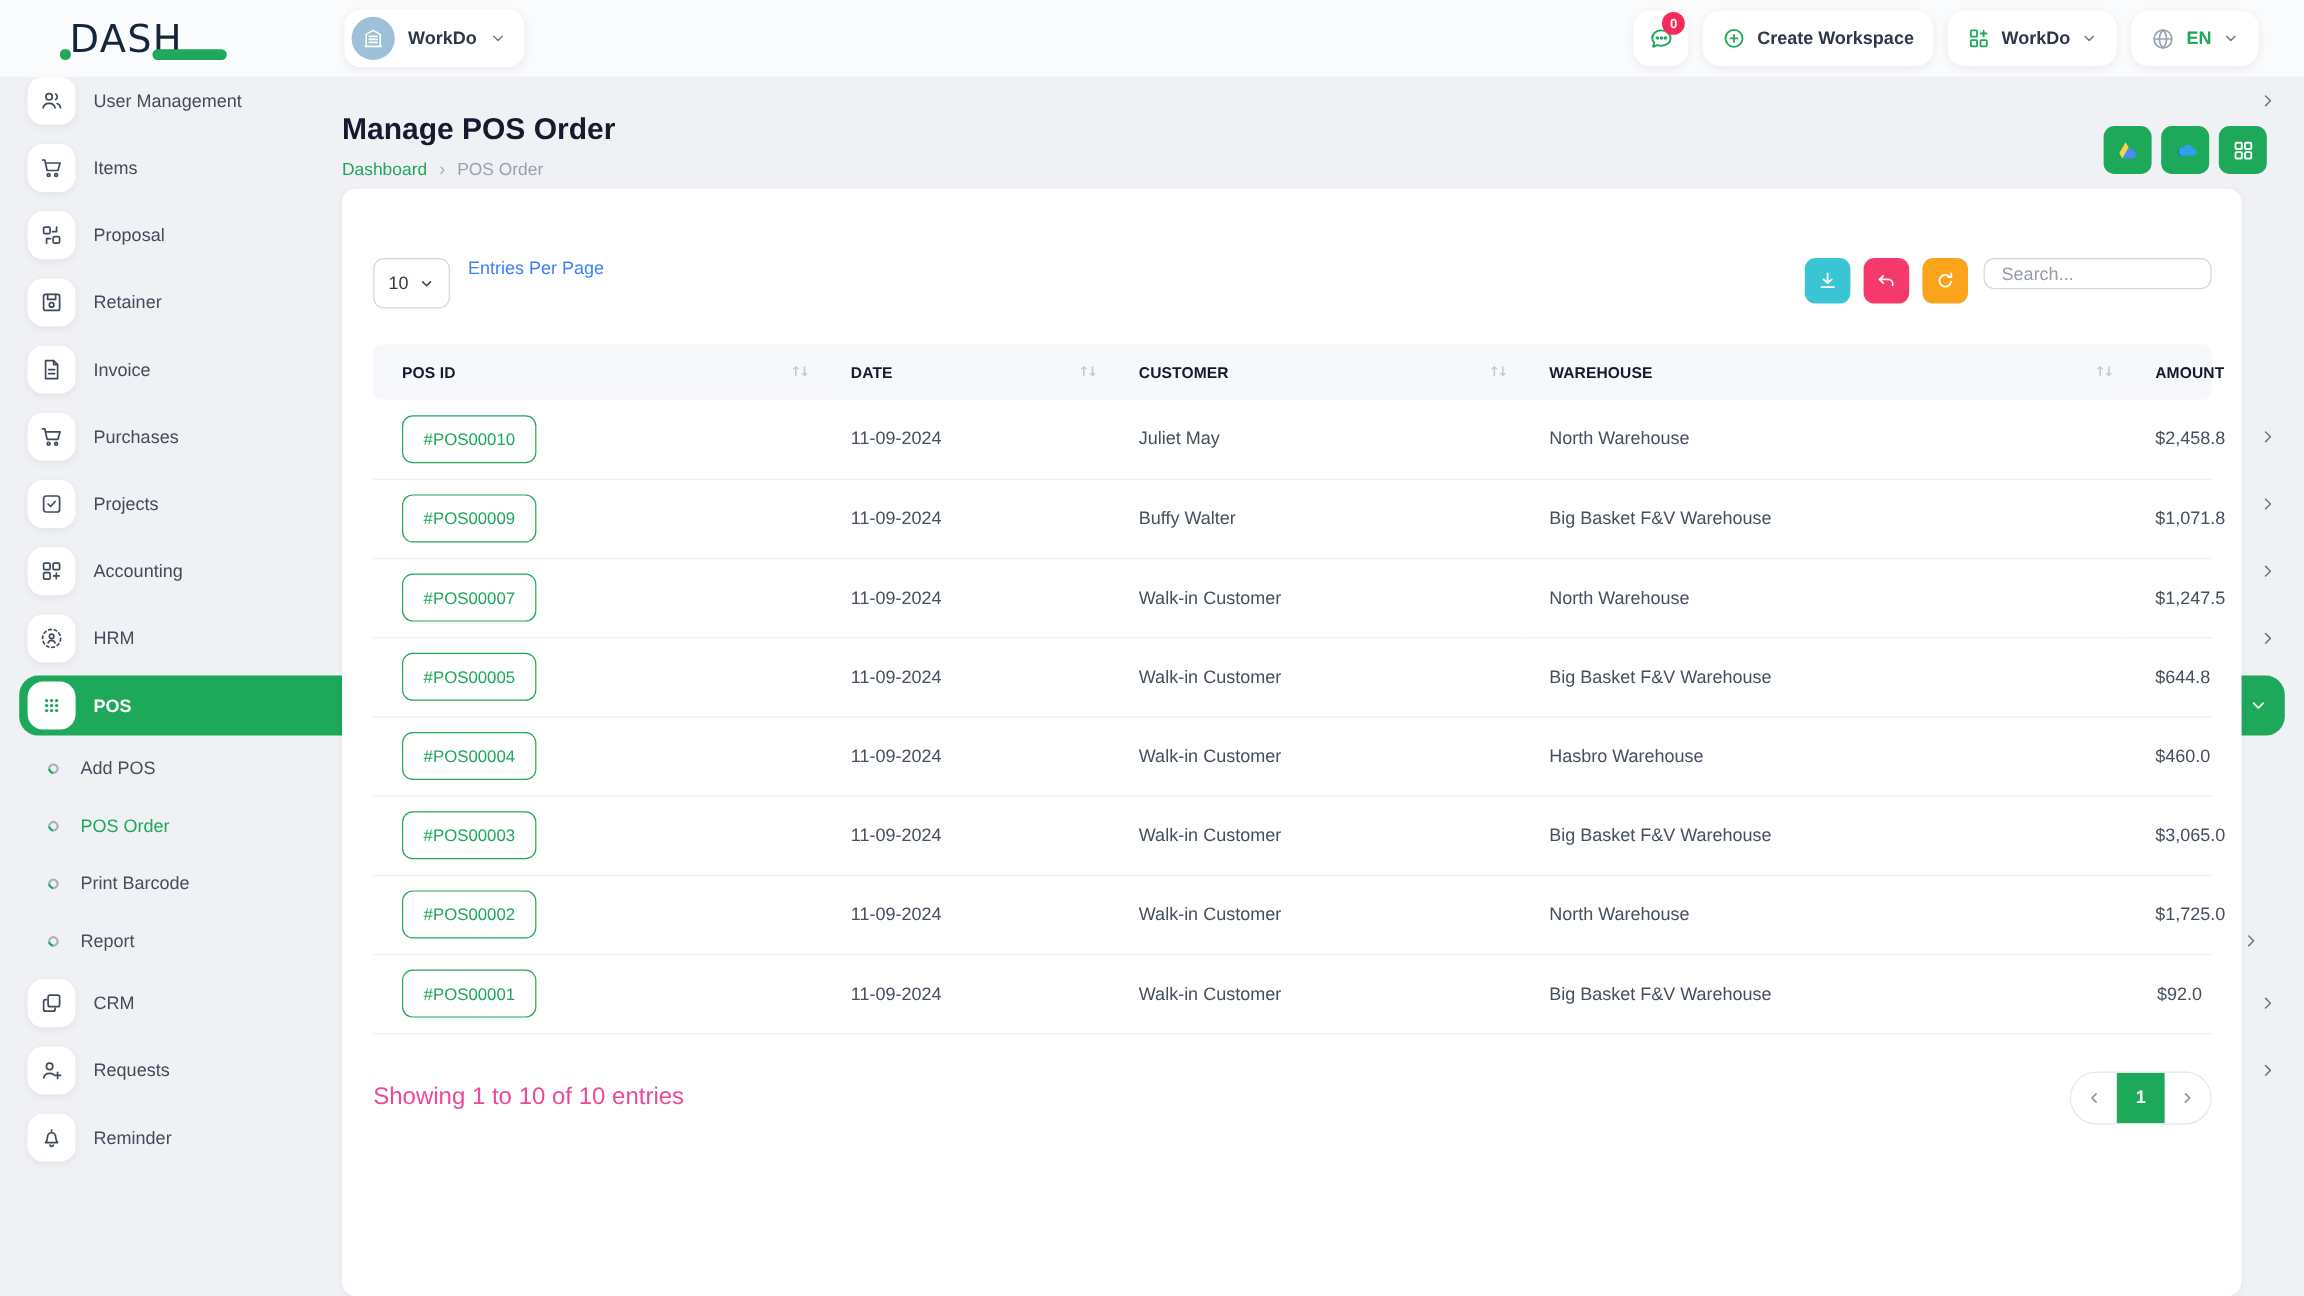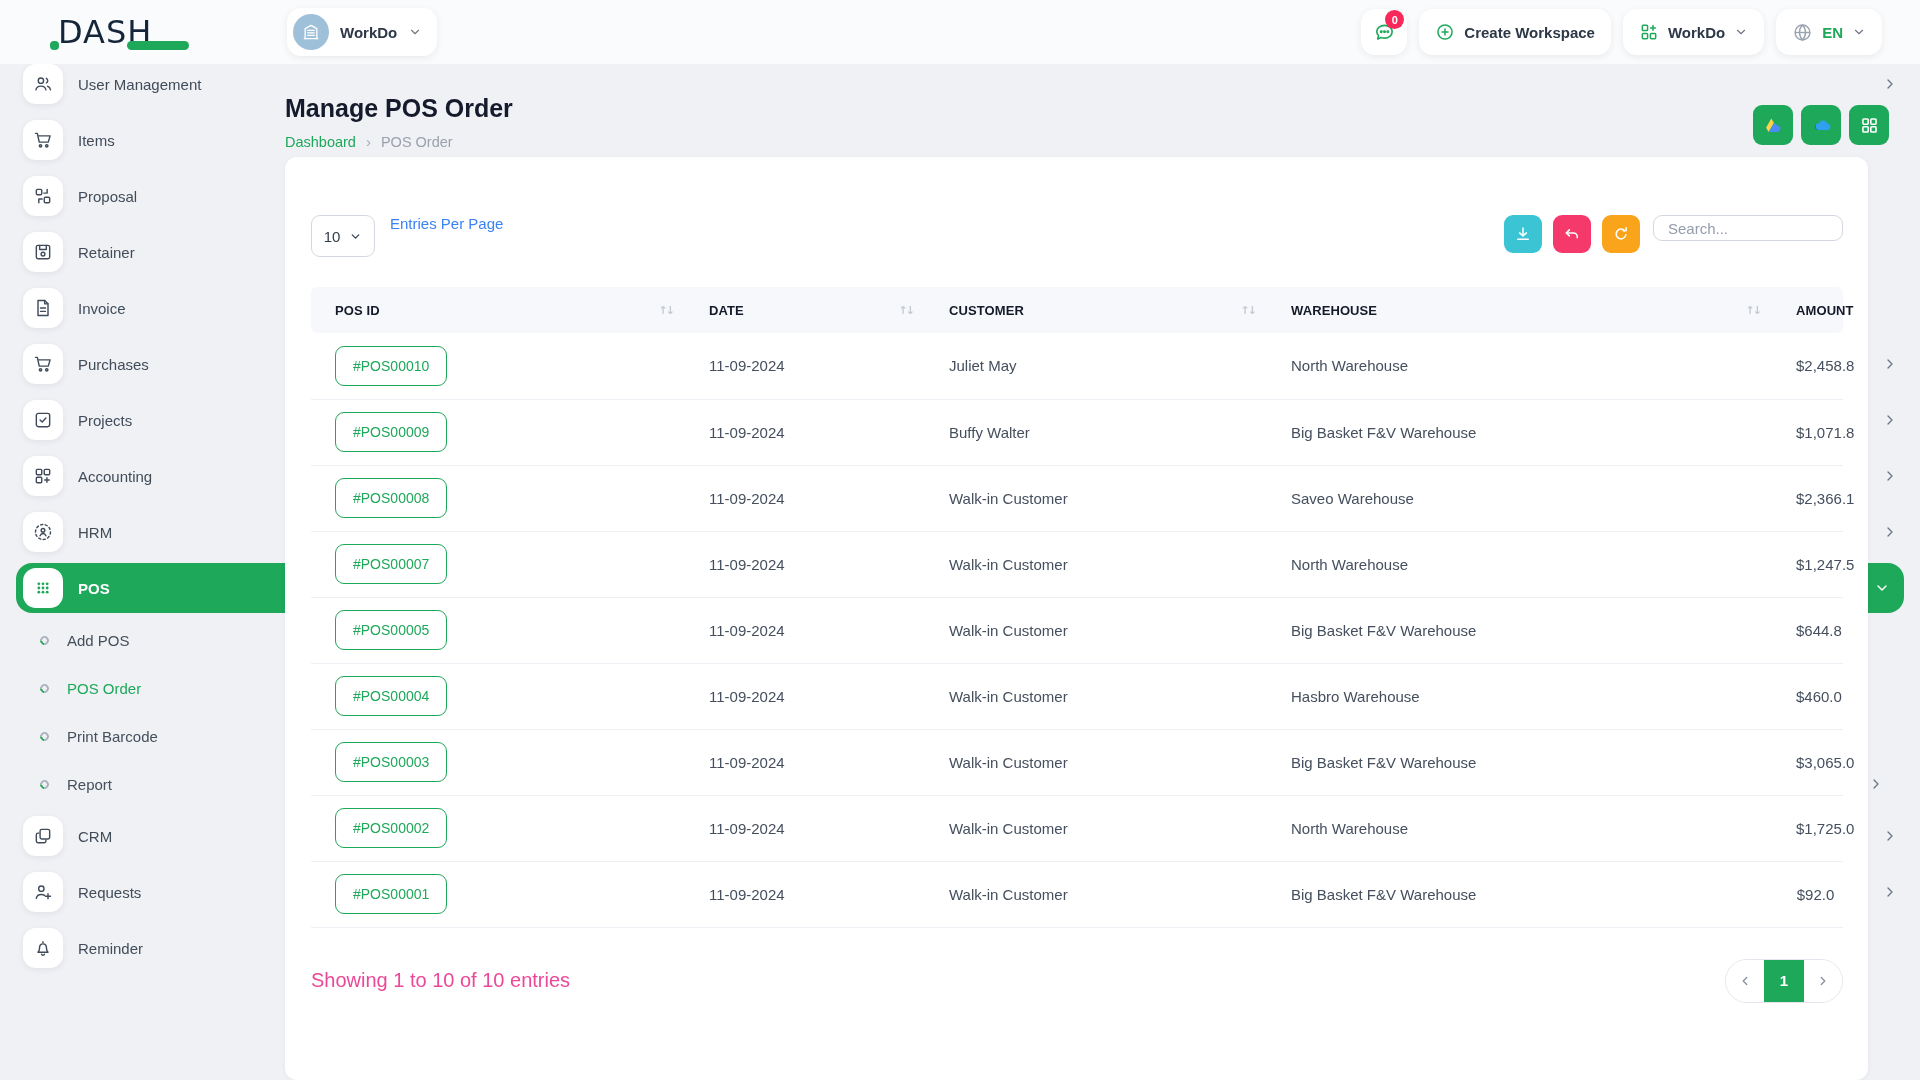--- a/index.html
+++ b/index.html
@@ -73,21 +73,21 @@
   .abtn{width:38px;height:38px;border-radius:9px;border:none;display:flex;align-items:center;justify-content:center;color:#fff;cursor:pointer}
   .abtn svg{width:18px;height:18px}
   .search{margin-left:13px;width:190px;height:26px;border:1px solid #d3d8e0;border-radius:9px;padding:0 14px;font-size:15px;color:#be185d;outline:none;background:#fff;font-family:inherit}
   .search::placeholder{color:#949daa}
   
   table{width:100%;border-collapse:collapse;table-layout:fixed;margin-top:30px}
   thead th{height:46px;background:#f7f8fc;font-size:13px;font-weight:700;color:#141a29;text-align:left;padding:0 0 0 24px;position:relative;letter-spacing:.1px}
   thead th:first-child{border-radius:6px 0 0 6px}
   thead th:last-child{border-radius:0 6px 6px 0}
   .sort{position:absolute;right:12px;top:50%;transform:translateY(-50%);font-size:11px;color:#c4c9d2;letter-spacing:-2px;cursor:pointer;font-family:"DejaVu Sans",sans-serif}
-  th.right,td.right{text-align:center;padding-right:8px}
+  th.right,td.right{text-align:right;padding-right:8px}
   tbody td{height:66px;border-bottom:1px solid #edeff4;font-size:15px;color:#454f5e;padding:0 0 0 24px}
   .pos-badge{border:1px solid var(--green);color:var(--green);background:#fff;border-radius:9px;padding:11px 17px;font-size:14px;cursor:pointer;font-family:inherit}
   
   .tfoot{display:flex;align-items:center;justify-content:space-between;margin-top:31px}
   .showing{font-size:20px;color:#ec4899}
   .pager{display:flex;align-items:center;border:1px solid #e2e6ec;border-radius:22px;overflow:hidden;background:#fff}
   .pg-btn{width:38px;height:42px;display:flex;align-items:center;justify-content:center;color:#8a93a0;cursor:pointer;background:#fff;border:none}
   .pg-btn svg{width:14px;height:14px}
   .pg-active{width:40px;height:42px;background:var(--green);color:#fff;display:flex;align-items:center;justify-content:center;font-size:15px;font-weight:600}
 </style>
@@ -497,27 +497,20 @@
             <td class="right">$2,458.8</td>
           </tr>
           <tr>
             <td><button class="pos-badge">#POS00009</button></td>
             <td>11-09-2024</td>
             <td>Buffy Walter</td>
             <td>Big Basket F&amp;V Warehouse</td>
             <td class="right">$1,071.8</td>
           </tr>
           <tr>
-            <td><button class="pos-badge">#POS00008</button></td>
-            <td>11-09-2024</td>
-            <td>Walk-in Customer</td>
-            <td>Saveo Warehouse</td>
-            <td class="right">$2,366.1</td>
-          </tr>
-          <tr>
             <td><button class="pos-badge">#POS00007</button></td>
             <td>11-09-2024</td>
             <td>Walk-in Customer</td>
             <td>North Warehouse</td>
             <td class="right">$1,247.5</td>
           </tr>
           <tr>
             <td><button class="pos-badge">#POS00005</button></td>
             <td>11-09-2024</td>
             <td>Walk-in Customer</td>

